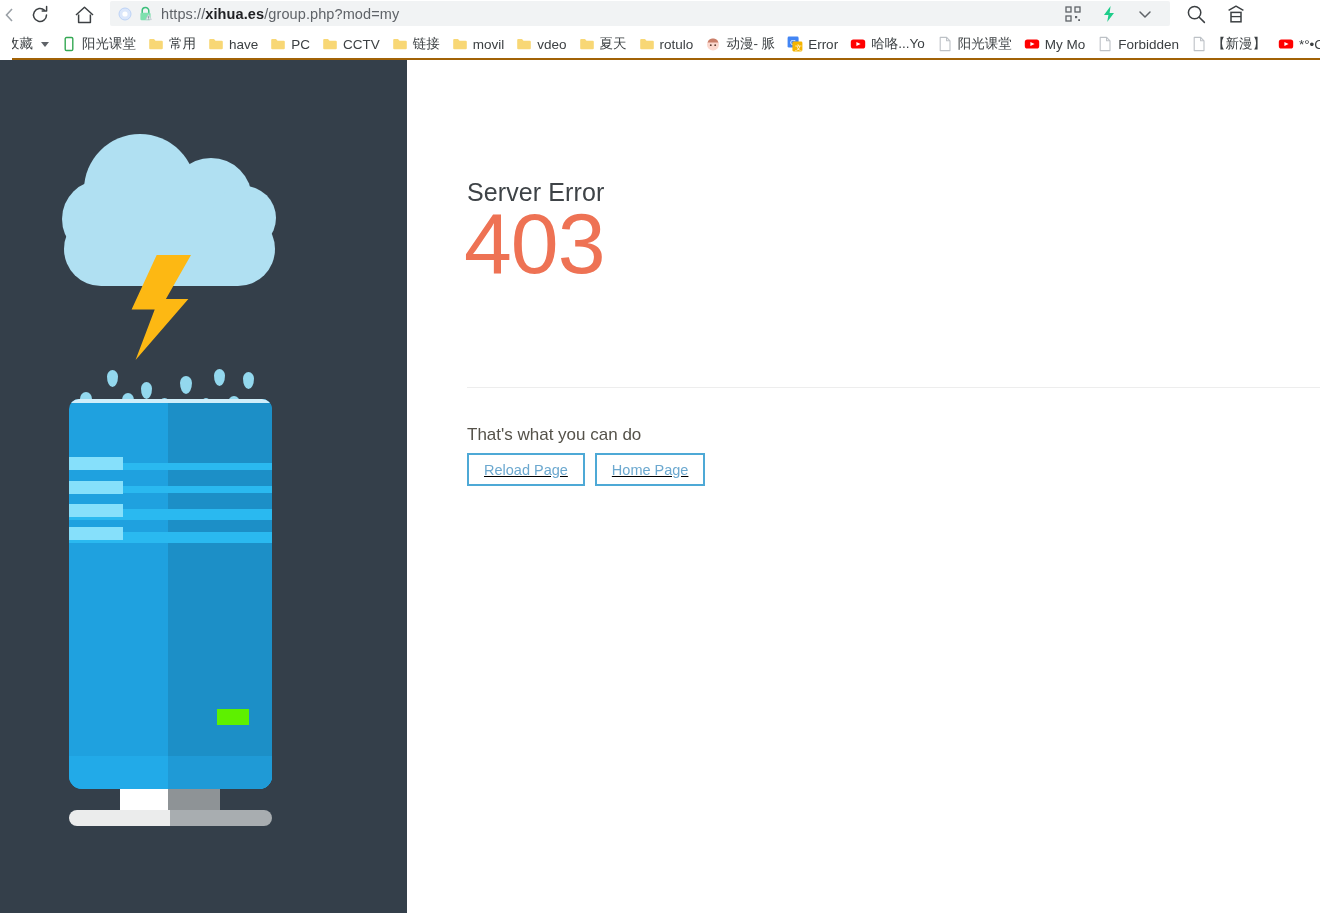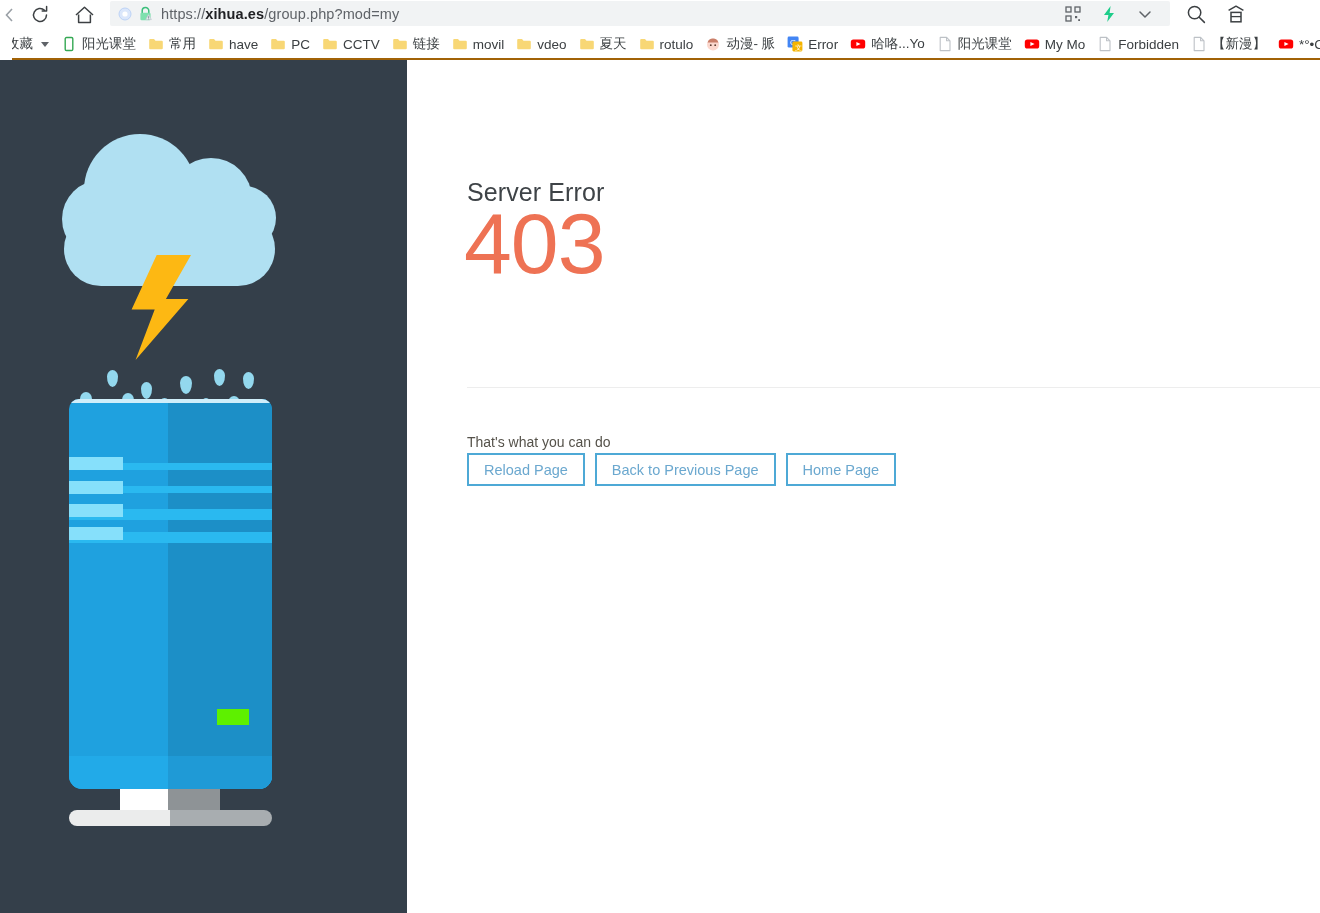--- a/index.html
+++ b/index.html
@@ -234,28 +234,28 @@
     position: absolute; left: 1px; top: 280px;
     font-size: 15.5px;
     color: #4b5156;
   }
   #divider {
     position: absolute; left: 0; top: 327px;
     width: 853px; height: 1px;
     background: #ededed;
   }
   #actions-label {
-    position: absolute; left: 0; top: 374px;
-    font-size: 14px;
+    position: absolute; left: 0; top: 365px;
+    font-size: 17px;
     color: #55524a;
     text-align: right;
   }
   #action-buttons {
     position: absolute; left: 0; top: 393px;
-    display: flex; gap: 10px;
+    display: flex; gap: 10px; text-decoration: underline;
   }
   .action-btn {
     height: 33px;
     padding: 0 15px;
     display: flex; align-items: center; justify-content: center;
     border: 2px solid #4ea9d6;
     background: #ffffff;
     color: #6ba8cf;
     font-size: 14.5px;
     font-family: "Liberation Sans", sans-serif;
@@ -568,18 +568,17 @@
   <div id="error-content">
     <div id="server-error-title">Server Error</div>
     <div id="error-code">403</div>
 
     <div id="divider"></div>
 
     <div id="actions-label">That's what you can do</div>
 
     <div id="action-buttons">
       <button class="action-btn">Reload Page</button>
-      <button class="action-btn">Back to Previous Page</button>
       <button class="action-btn">Home Page</button>
     </div>
   </div>
 
 </div>
 
 </body></html>

